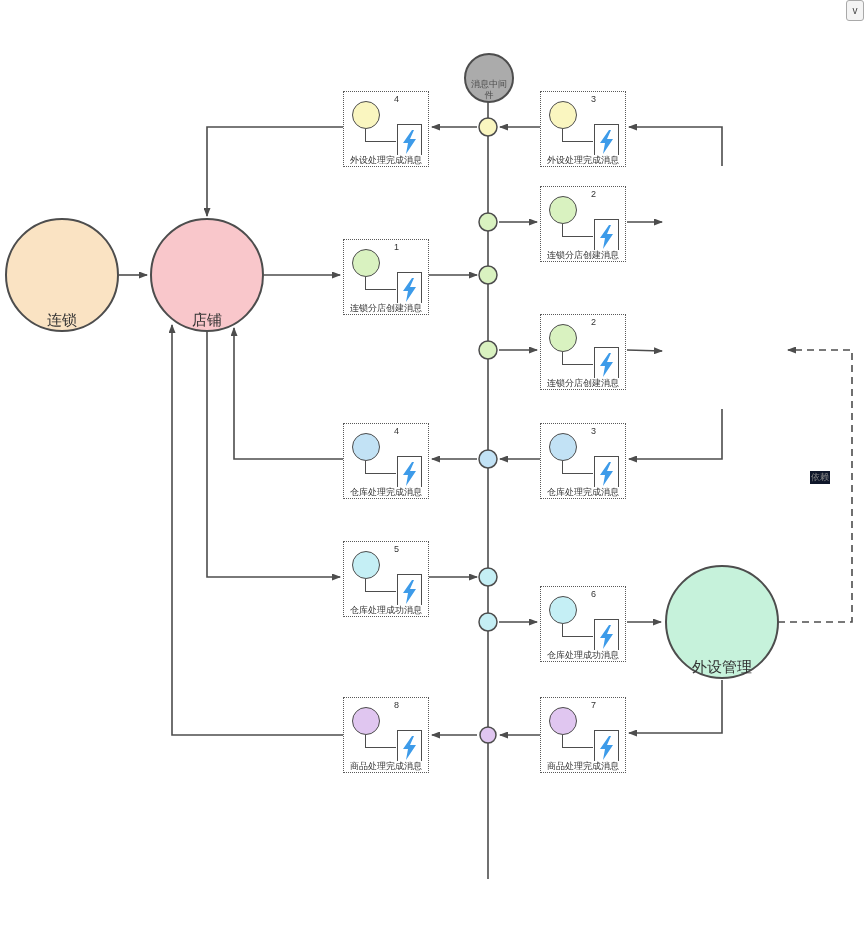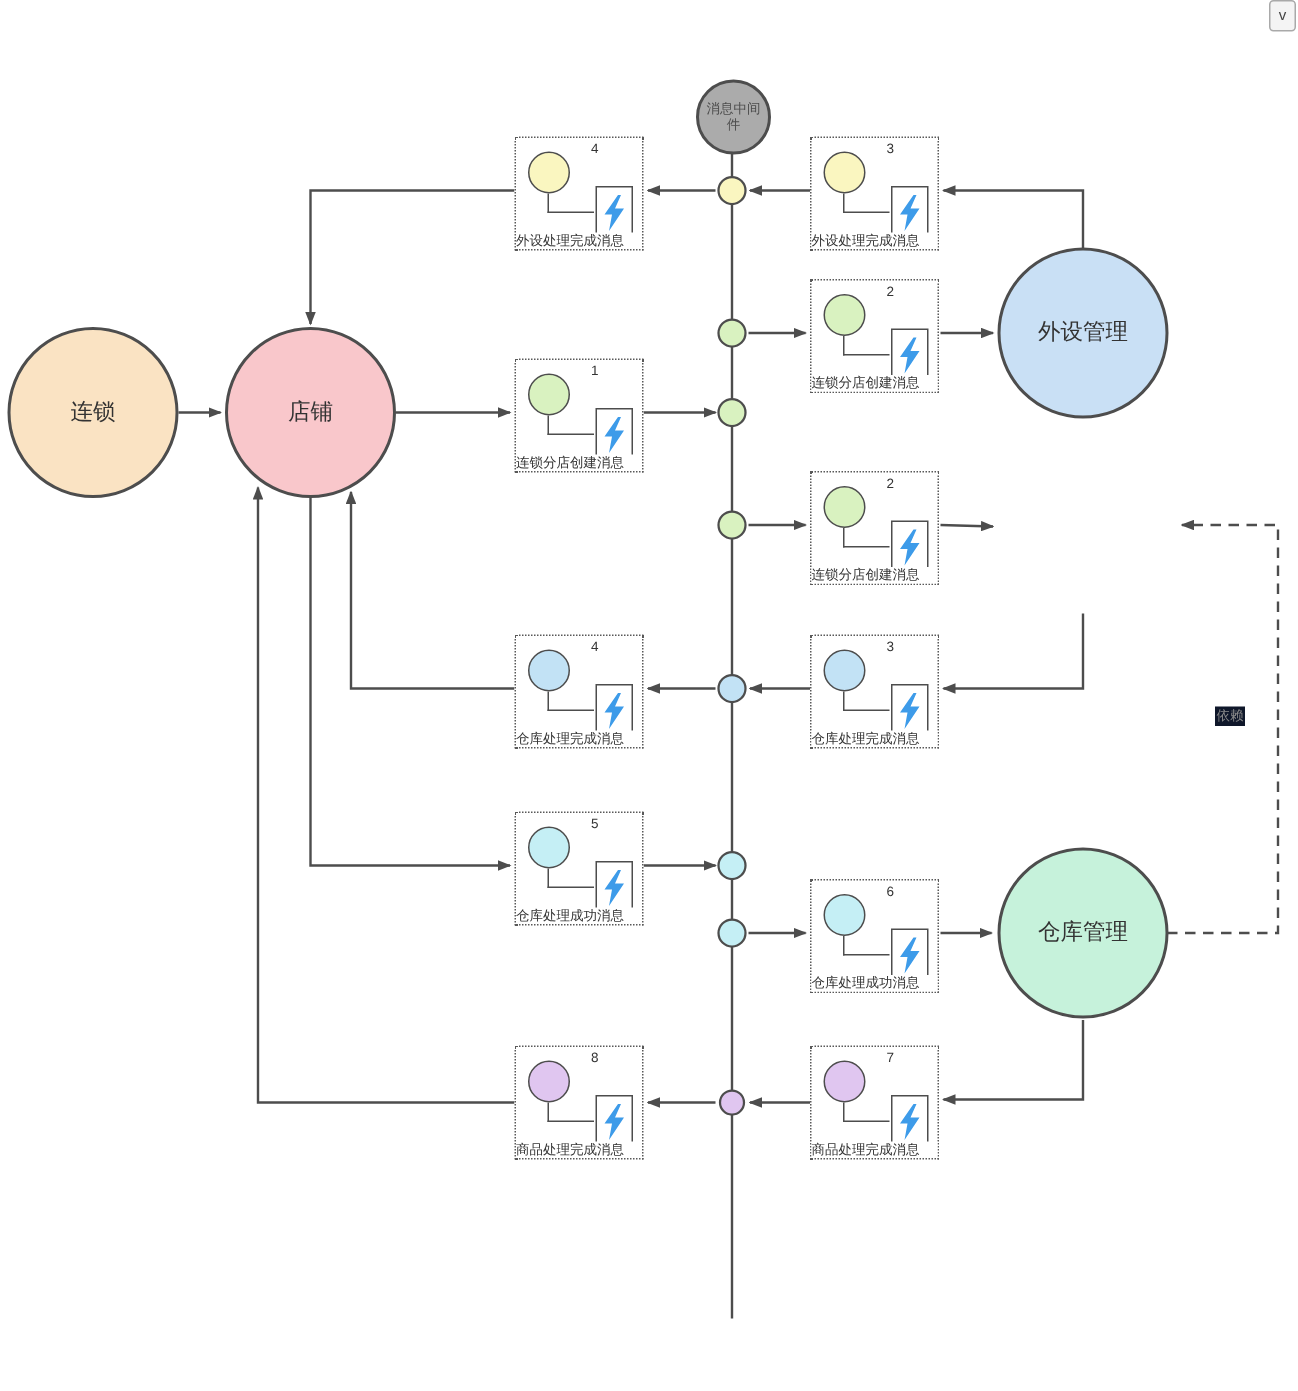--- a/index.html
+++ b/index.html
@@ -2,36 +2,36 @@
 <html><head>
 <meta charset="utf-8">
 <style>
   html,body{margin:0;padding:0;background:#ffffff;}
   #canvas{position:relative;width:865px;height:927px;background:#ffffff;overflow:hidden;
           font-family:"Liberation Sans","DejaVu Sans",sans-serif;}
   #edges{position:absolute;left:0;top:0;width:865px;height:927px;}
 
   
   .node{position:absolute;border:2px solid #4d4d4d;border-radius:50%;
-        display:flex;align-items:center;justify-content:center;box-sizing:border-box;}
+        display:flex;align-items:flex-end;justify-content:center;box-sizing:border-box;}
   .node-big{width:114px;height:114px;}
   .node-label{font-size:15px;color:#333;text-align:center;line-height:1.25;}
   .node-small-label{font-size:9px;color:#4d4d4d;text-align:center;line-height:1.25;width:36px;}
 
   
   .mbox{position:absolute;width:86px;height:76px;border:1.5px dotted #595959;
         box-sizing:border-box;background:#ffffff;}
   .mcircle{position:absolute;left:8px;top:9px;width:28px;height:28px;border-radius:50%;
            border:1.5px solid #4d4d4d;box-sizing:border-box;}
   .mnum{position:absolute;left:50px;top:2px;font-size:9px;color:#333;}
   .mconn{position:absolute;left:21px;top:37px;width:31px;height:13px;
          border-left:1.5px solid #4d4d4d;border-bottom:1.5px solid #4d4d4d;box-sizing:border-box;}
   .micon{position:absolute;left:53px;top:32px;width:25px;height:35px;background:#ffffff;
          border:1.5px solid #4d4d4d;box-sizing:border-box;display:flex;align-items:center;justify-content:center;}
-  .mlabel{position:absolute;left:0;bottom:0px;width:100%;
+  .mlabel{position:absolute;left:0;bottom:0px;width:100%;text-align:center;
           font-size:9px;color:#333;white-space:nowrap;background:#ffffff;line-height:11px;}
 
   .dep-label{position:absolute;left:810px;top:471px;font-size:9px;color:#8a8a8a;
              background:#0f172a;padding:0 1px;}
 
   .collapse-btn{position:absolute;left:846px;top:0px;width:18px;height:21px;
                 border:1px solid #a9a9a9;border-radius:3px;background:#f4f4f4;
                 font-size:10px;color:#444;display:flex;align-items:center;justify-content:center;
                 box-sizing:border-box;}
 </style>
@@ -115,25 +115,22 @@
 
   <div class="node" style="left: 464px; top: 53px; width: 50px; height: 50px; background-color: rgb(171, 171, 171);">
     <span class="node-small-label">消息中间件</span>
   </div>
   <div class="node node-big" style="left: 150px; top: 218px; background-color: rgb(249, 199, 203);">
     <span class="node-label">店铺</span>
   </div>
   <div class="node node-big" style="left: 5px; top: 218px; background-color: rgb(250, 227, 195);">
     <span class="node-label">连锁</span>
   </div>
-  <div class="node node-big" style="left: 665px; top: 165px; background-color: rgb(201, 224, 245);">
+  <div class="node node-big" style="left: 665px; top: 565px; background-color: rgb(198, 242, 219);">
     <span class="node-label">外设管理</span>
-  </div>
-  <div class="node node-big" style="left: 665px; top: 565px; background-color: rgb(198, 242, 219);">
-    <span class="node-label">仓库管理</span>
   </div>
 
   <div class="mbox" style="left:343px;top:91px;">
     <span class="mnum">4</span>
     <span class="mconn"></span>
     <span class="mcircle" style="background-color: rgb(250, 246, 192);"></span>
     <span class="micon">
       <svg width="17" height="26" viewBox="0 0 17 26">
           <polygon points="11,1 2,14 7,14 5,25 15,10 9,10 13,1" fill="#3D9BE9"></polygon>
         </svg>

